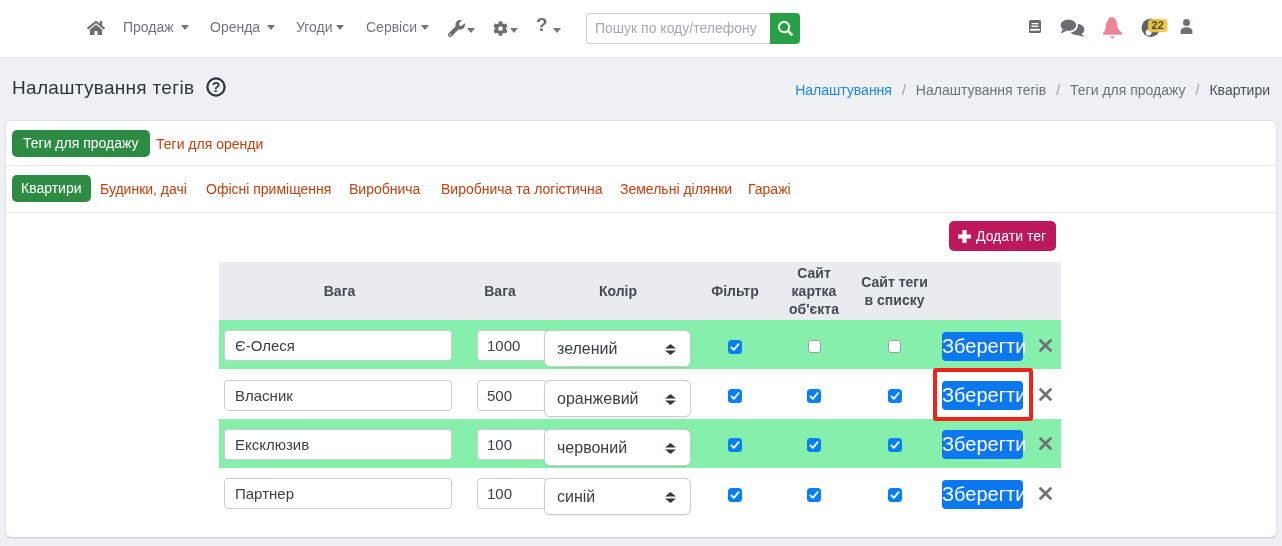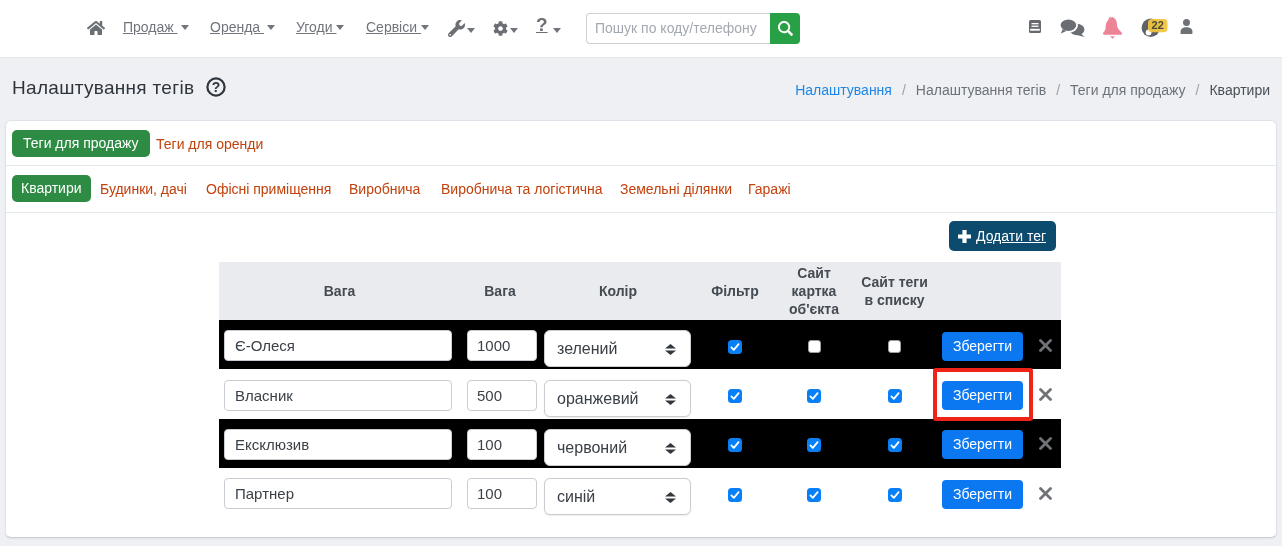--- a/index.html
+++ b/index.html
@@ -1,21 +1,21 @@
 <!DOCTYPE html>
 <html><head>
 <meta charset="utf-8">
 <style>
 * { margin:0; padding:0; box-sizing:border-box; }
 html,body { width:1282px; height:546px; }
 body { font-family:"Liberation Sans", sans-serif; background:#eef0f4; position:relative; overflow:hidden; }
 .abs { position:absolute; }
 
 #nav { position:absolute; left:0; top:0; width:1282px; height:58px; background:#fff; border-bottom:1px solid #e5e7e9; }
-.navitem { position:absolute; top:19.5px; font-size:14px; color:#70757c; line-height:15px; white-space:nowrap;text-decoration:underline; }
+.navitem { position:absolute; top:19.5px; font-size:14px; color:#70757c; line-height:15px; white-space:nowrap; }
 .caret { display:inline-block; width:0; height:0; border-left:4.5px solid transparent; border-right:4.5px solid transparent; border-top:5px solid #70757c; vertical-align:2px; }
 
 #srch-in { position:absolute; left:586px; top:13px; width:184px; height:31px; border:1px solid #ccd1d6; border-right:none; border-radius:4px 0 0 4px; background:#fff; font-size:14px; color:#a3a9b1; line-height:29px; padding-left:8px; }
 #srch-btn { position:absolute; left:770px; top:13px; width:30px; height:31px; background:#28a046; border-radius:0 4px 4px 0; }
 
 #h1 { position:absolute; left:12px; top:77px; font-size:19px; letter-spacing:0.3px; color:#2f353c; }
 #qmark { position:absolute; left:206px; top:77px; }
 #crumbs { position:absolute; right:12px; top:82px; font-size:14px; color:#6d737b; white-space:nowrap; }
 #crumbs .lnk { color:#1d86e8;margin-left:34px; }
 #crumbs .sep { color:#9aa1a9; padding:0 10px; }
@@ -23,34 +23,34 @@
 
 #card { position:absolute; left:5px; top:120px; width:1272px; height:418px; background:#fff; border:1px solid #dfe3e9; border-bottom-color:#c9cfd7; border-radius:6px; box-shadow:0 1px 2px rgba(40,50,60,.07); }
 .tabrow { position:relative; border-bottom:1px solid #e4e8ec; }
 #tabs1 { height:45px; }
 #tabs2 { height:47px; }
 .pill { position:absolute; background:#2e8b43; color:#fff; font-size:14px; height:27px; line-height:27px; border-radius:5px; }
 #pill1 { left:6px; top:8.5px; padding:0 11px; }
 #pill2 { left:6px; top:9px; padding:0 9px; }
 .tablnk { position:absolute; font-size:14px; color:#c2410c; top:15px; line-height:16px; }
 
-#addbtn { position:absolute; left:949px; top:221px; width:107px; height:30px; background:#0c4a6e; color:#fff; border-radius:5px; font-size:14px; line-height:30px; padding-left:27px;text-decoration:underline; }
+#addbtn { position:absolute; left:949px; top:221px; width:107px; height:30px; background:#be185d; color:#fff; border-radius:5px; font-size:14px; line-height:30px; padding-left:27px; }
 
 table { border-collapse:collapse; table-layout:fixed; position:absolute; left:219px; top:262px; width:842px; }
 th { background:#e9ebee; font-size:14px; font-weight:bold; color:#454b53; text-align:center; vertical-align:middle; height:58px; line-height:18px; }
 td { height:49.4px; vertical-align:middle; padding:0; }
-tr.odd td { background:#000000; }
+tr.odd td { background:#86efac; }
 input.nm { width:228px; height:31px; border:1px solid #c8cdd3; border-radius:4px; font-size:15px; color:#3c4147; padding-left:10px; margin-left:5px; font-family:"Liberation Sans",sans-serif; position:relative; top:1px; }
-input.wt { width:70px; height:31px; border:1px solid #c8cdd3; border-radius:4px; font-size:15px; color:#3c4147; padding-left:9px; margin-left:7px; font-family:"Liberation Sans",sans-serif; position:relative; top:1px; }
+input.wt { width:70px; height:31px; border:1px solid #c8cdd3; border-radius:4px; font-size:15px; color:#3c4147; padding-left:9px; margin-left:17px; font-family:"Liberation Sans",sans-serif; position:relative; top:1px; }
 .sel { width:147px; height:37px; border:1px solid #c9cdd2; border-radius:6px; background:#fff; font-size:16px; color:#3b4046; line-height:35px; padding-left:12px; margin-left:4px; position:relative; top:4px; box-shadow:0 0.5px 1.5px rgba(0,0,0,.08); }
 .sel svg { position:absolute; right:12px; top:13px; }
 .cb { width:14px; height:14px; border-radius:3.5px; background:#077ff7; margin:0 auto; position:relative; top:2px; }
 .cb svg { position:absolute; left:1px; top:1px; }
 .cb0 { width:13px; height:13px; border-radius:3px; background:#fff; border:1.5px solid #9aa0a6; margin:0 auto; position:relative; top:2px; }
-.sv { display:block; width:81px; height:29px; background:#0b78f2; color:#fff; border-radius:4px; font-size:14px; text-align:center; line-height:29px; margin:0 auto; position:relative; top:1.5px; }
+.sv { display:block; width:81px; height:29px; background:#0b78f2; color:#fff; border-radius:4px; font-size:20px; text-align:center; line-height:29px; margin:0 auto; position:relative; top:1.5px; }
 .xx { position:relative; top:2px; margin-left:9px; }
 #redbox { position:absolute; left:933px; top:368px; width:100px; height:53px; border:4.5px solid #ef2318; border-radius:3px; z-index:5; }
 </style>
 </head>
 <body>
 
 <div id="nav">
   <svg class="abs" style="left:87px;top:20px" width="18" height="16" viewBox="0 0 576 512" fill="#6b6f74">
       <path d="M280.37 148.26L96 300.11V464a16 16 0 0 0 16 16l112.06-.29a16 16 0 0 0 15.92-16V368a16 16 0 0 1 16-16h64a16 16 0 0 1 16 16v95.64a16 16 0 0 0 16 16.05L464 480a16 16 0 0 0 16-16V300L295.67 148.26a12.19 12.19 0 0 0-15.3 0zM571.6 251.47L488 182.56V44.05a12 12 0 0 0-12-12h-56a12 12 0 0 0-12 12v72.61L318.47 43a48 48 0 0 0-61 0L4.34 251.47a12 12 0 0 0-1.6 16.9l25.5 31A12 12 0 0 0 45.15 301l235.22-193.74a12.19 12.19 0 0 1 15.3 0L530.9 301a12 12 0 0 0 16.9-1.6l25.5-31a12 12 0 0 0-1.7-16.93z"></path>
     </svg>

